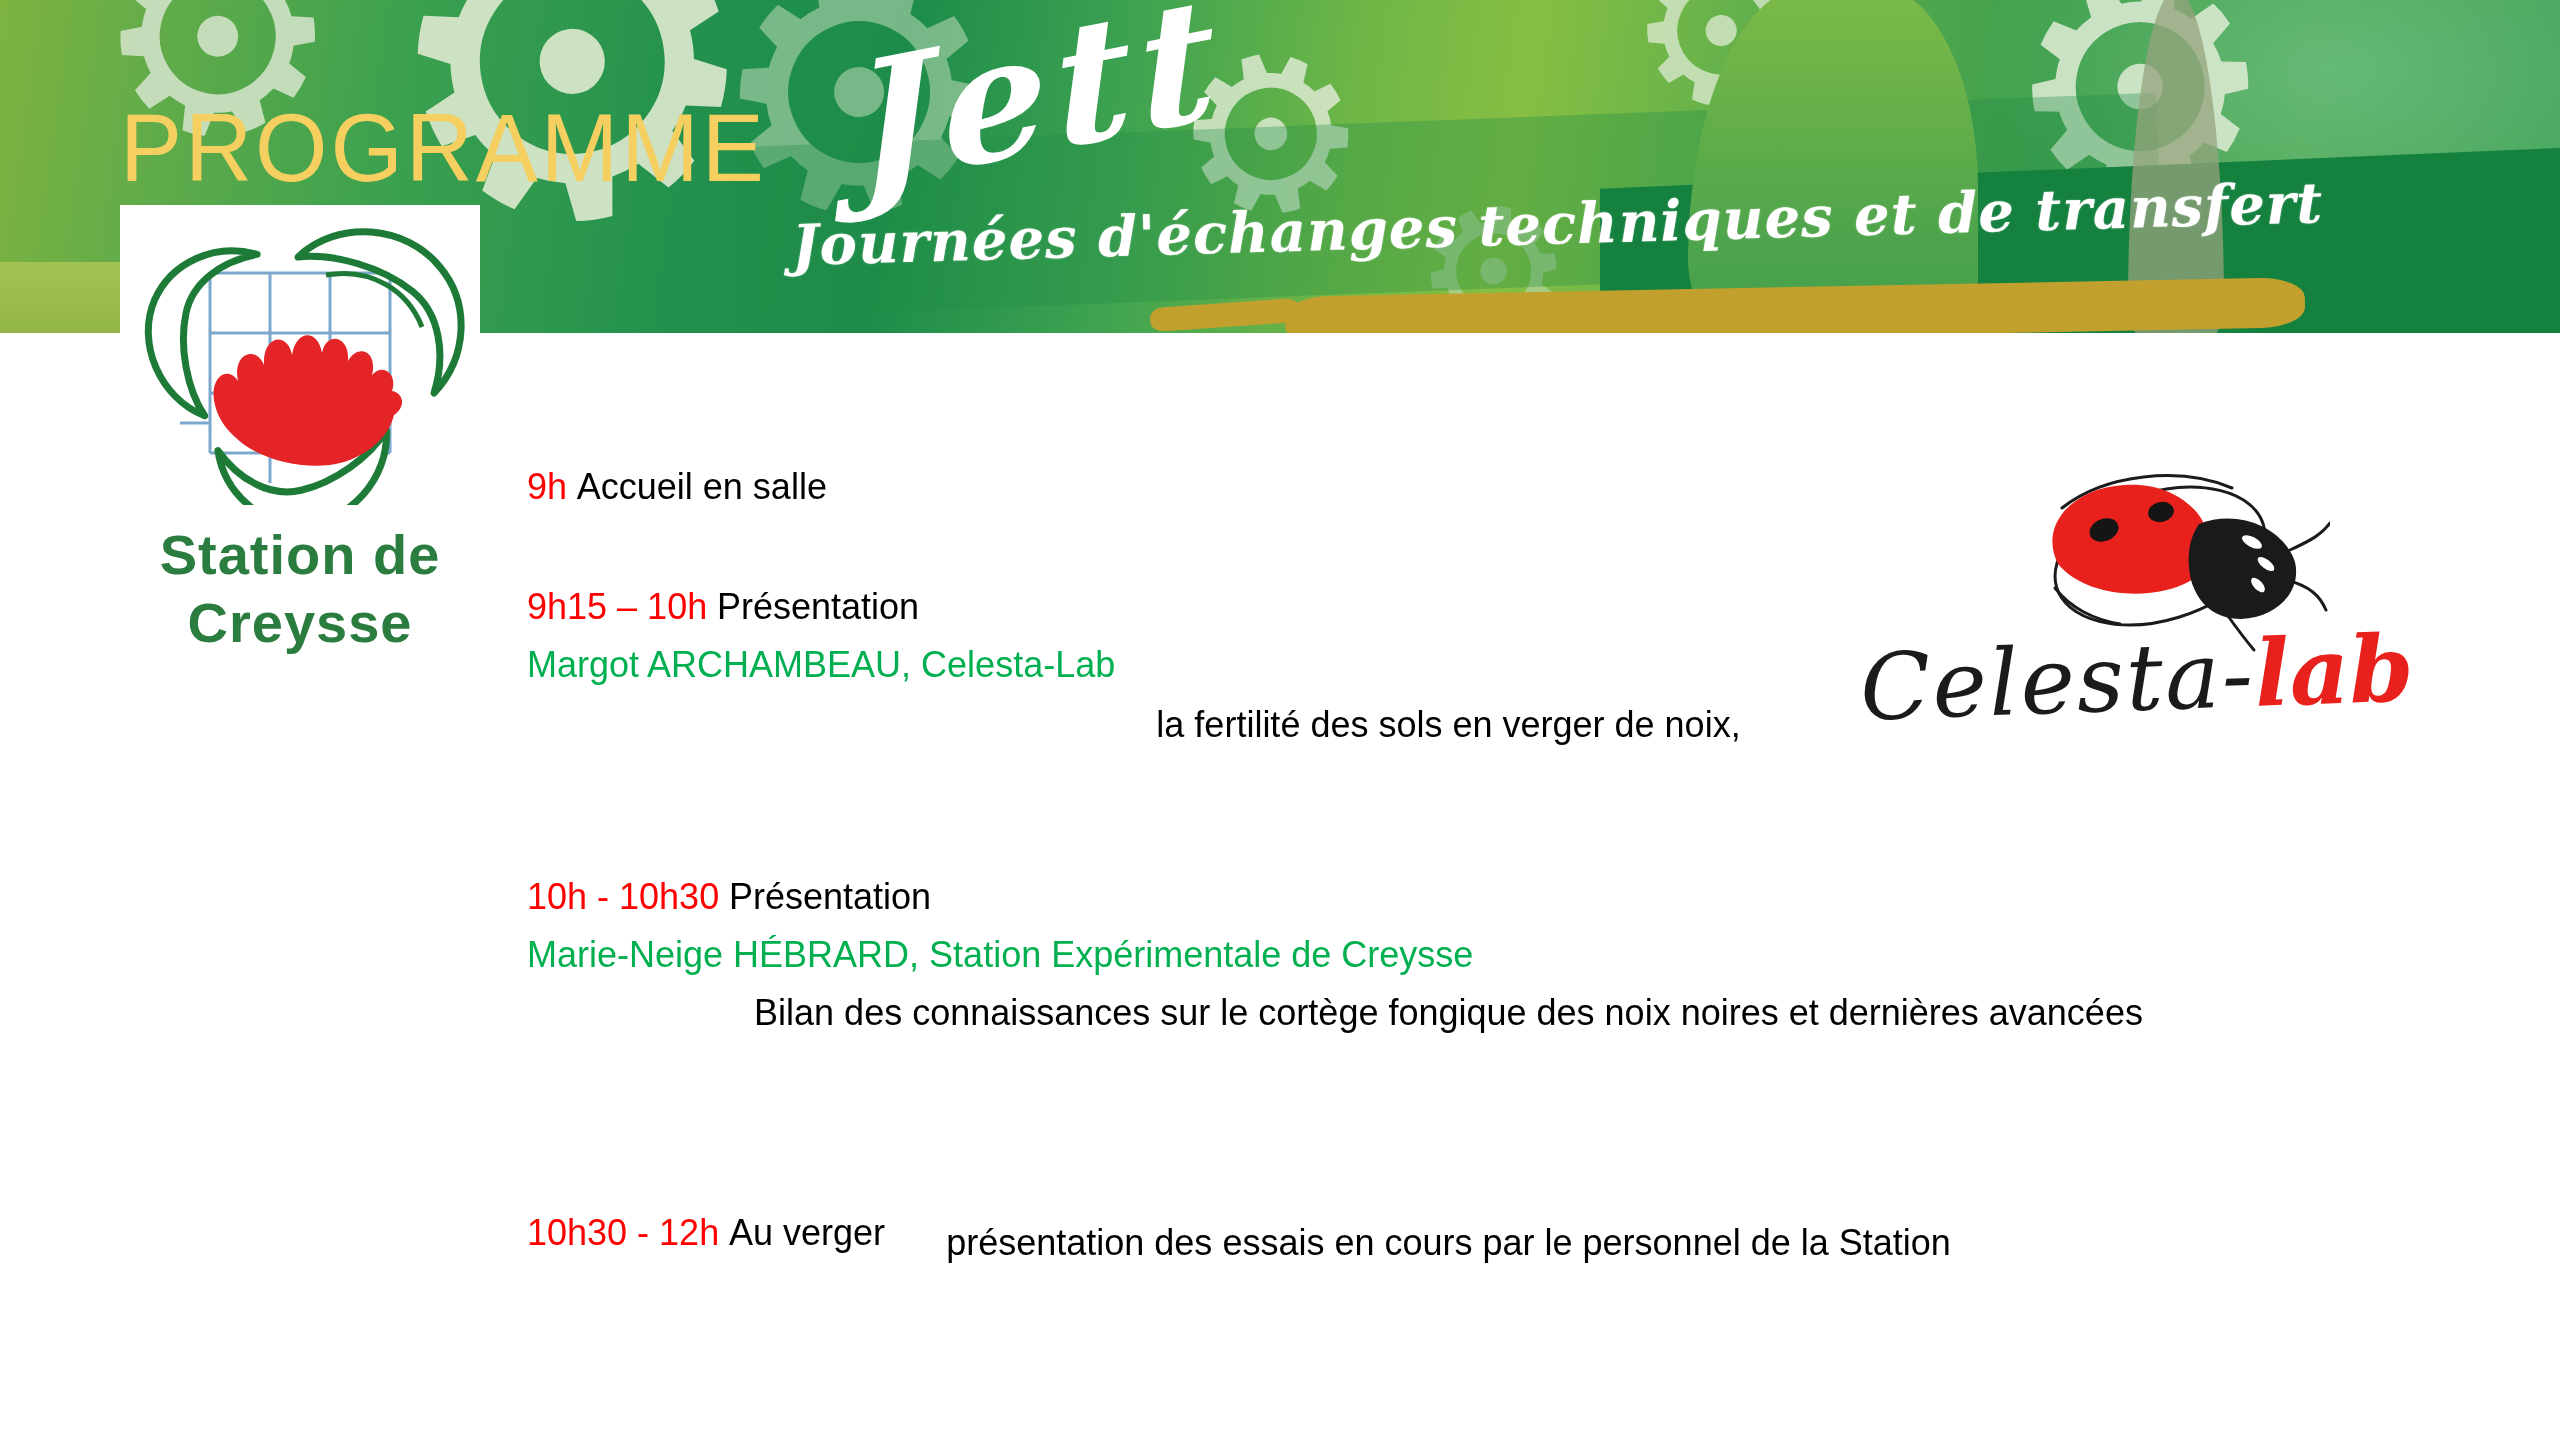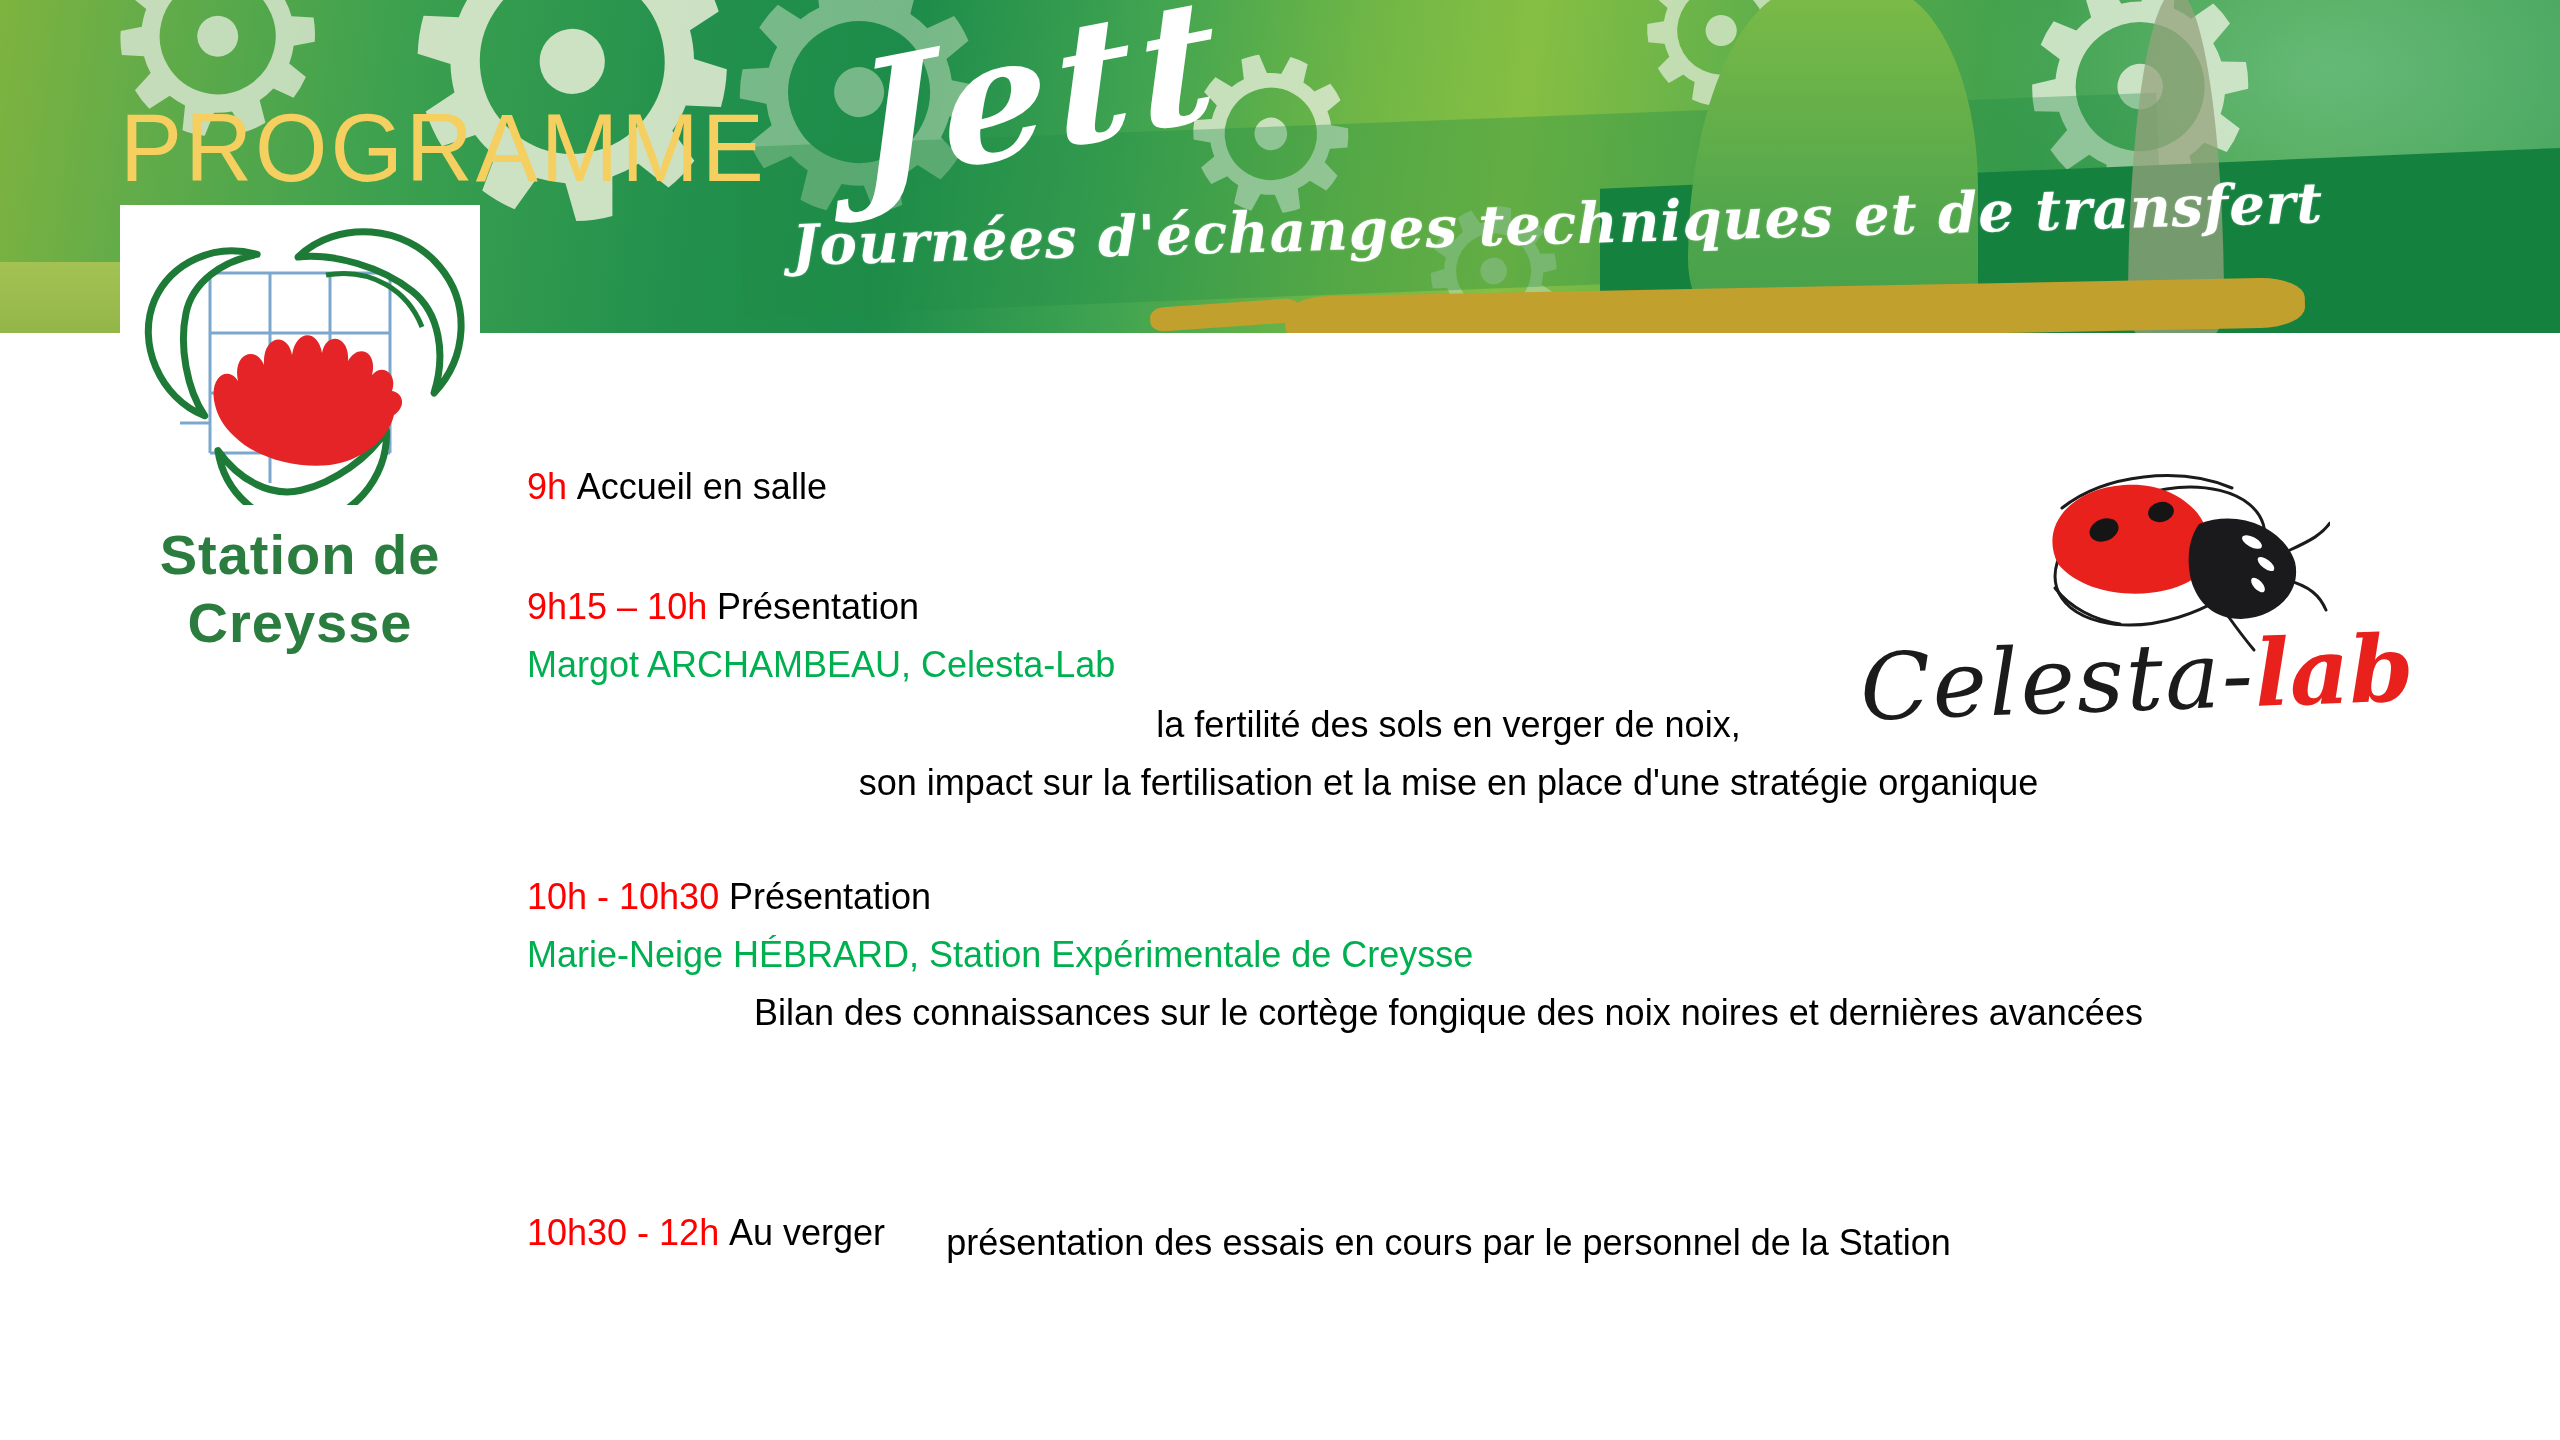--- a/index.html
+++ b/index.html
@@ -178,21 +178,20 @@
     <span class="t-red">9h</span><span>Accueil en salle</span>
   </div>
 
   <div class="schedule-line y-l2">
     <span class="t-red">9h15 – 10h</span><span>Présentation</span>
   </div>
   <div class="schedule-line y-l3">
     <span class="sp-green">Margot ARCHAMBEAU, Celesta-Lab</span>
   </div>
   <div class="schedule-line centered y-l4">la fertilité des sols en verger de noix,</div>
-  <div class="schedule-line centered y-l5">son impact sur la fertilisation et la mise en place d'une stratégie organique</div>
 
   <div class="schedule-line y-l6">
     <span class="t-red">10h - 10h30</span><span>Présentation</span>
   </div>
   <div class="schedule-line centered y-l8">Bilan des connaissances sur le cortège fongique des noix noires et dernières avancées</div>
   <div class="schedule-line y-l7">
     <span class="sp-green">Marie-Neige HÉBRARD, Station Expérimentale de Creysse</span>
   </div>
 
   <div class="schedule-line y-l9">

